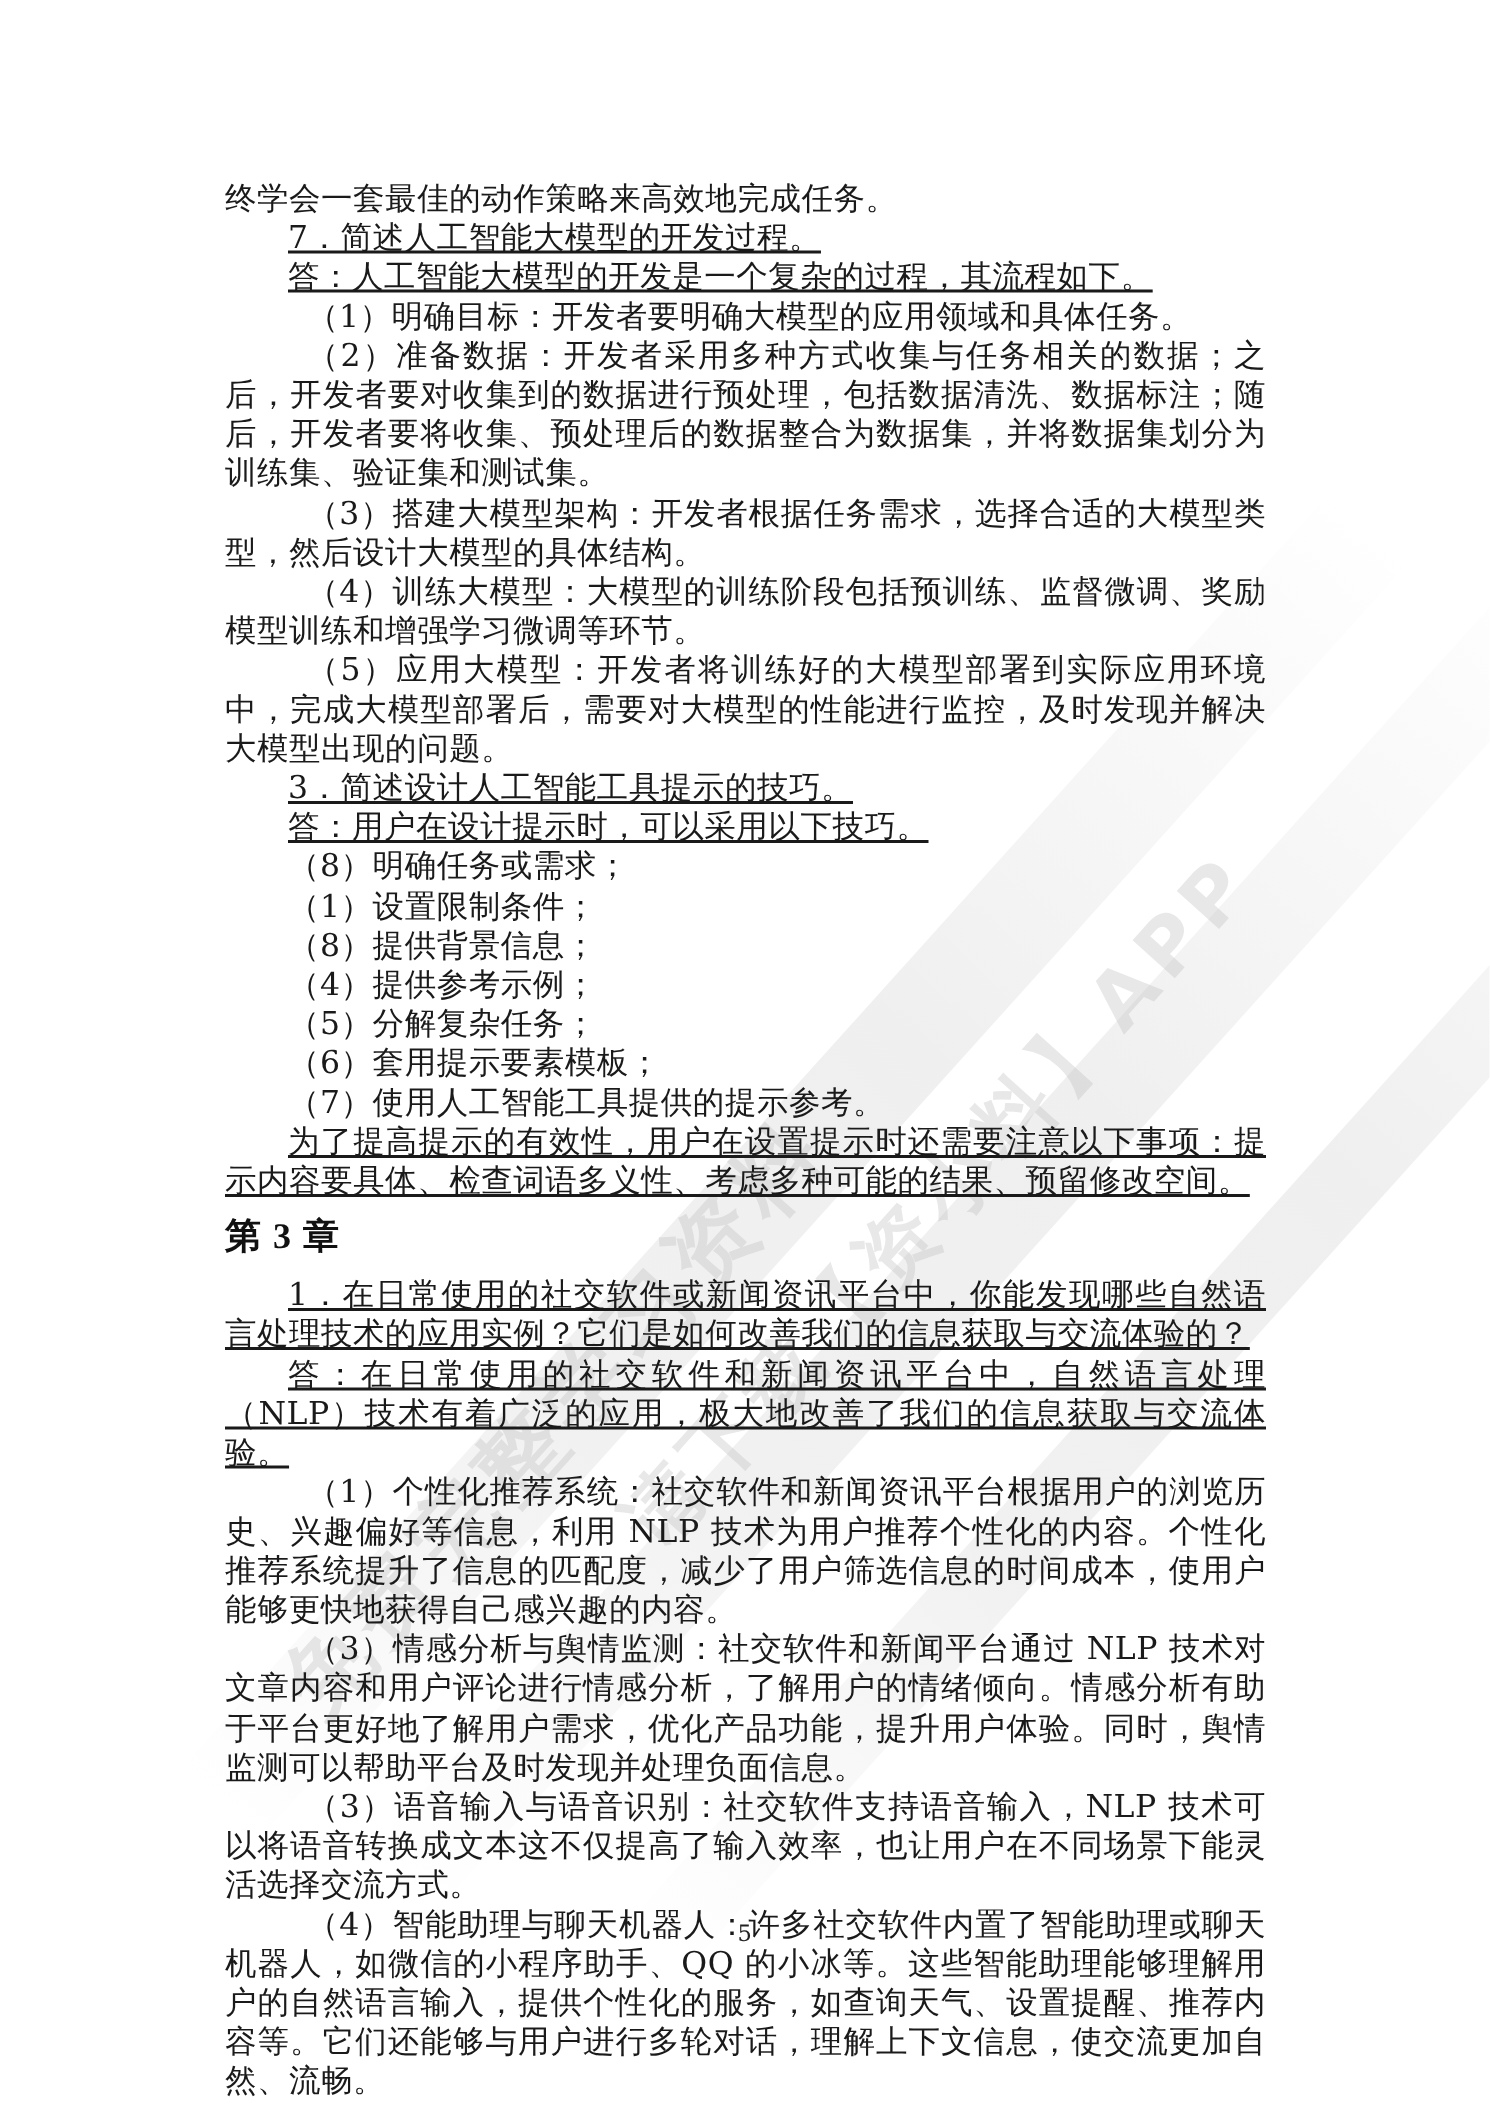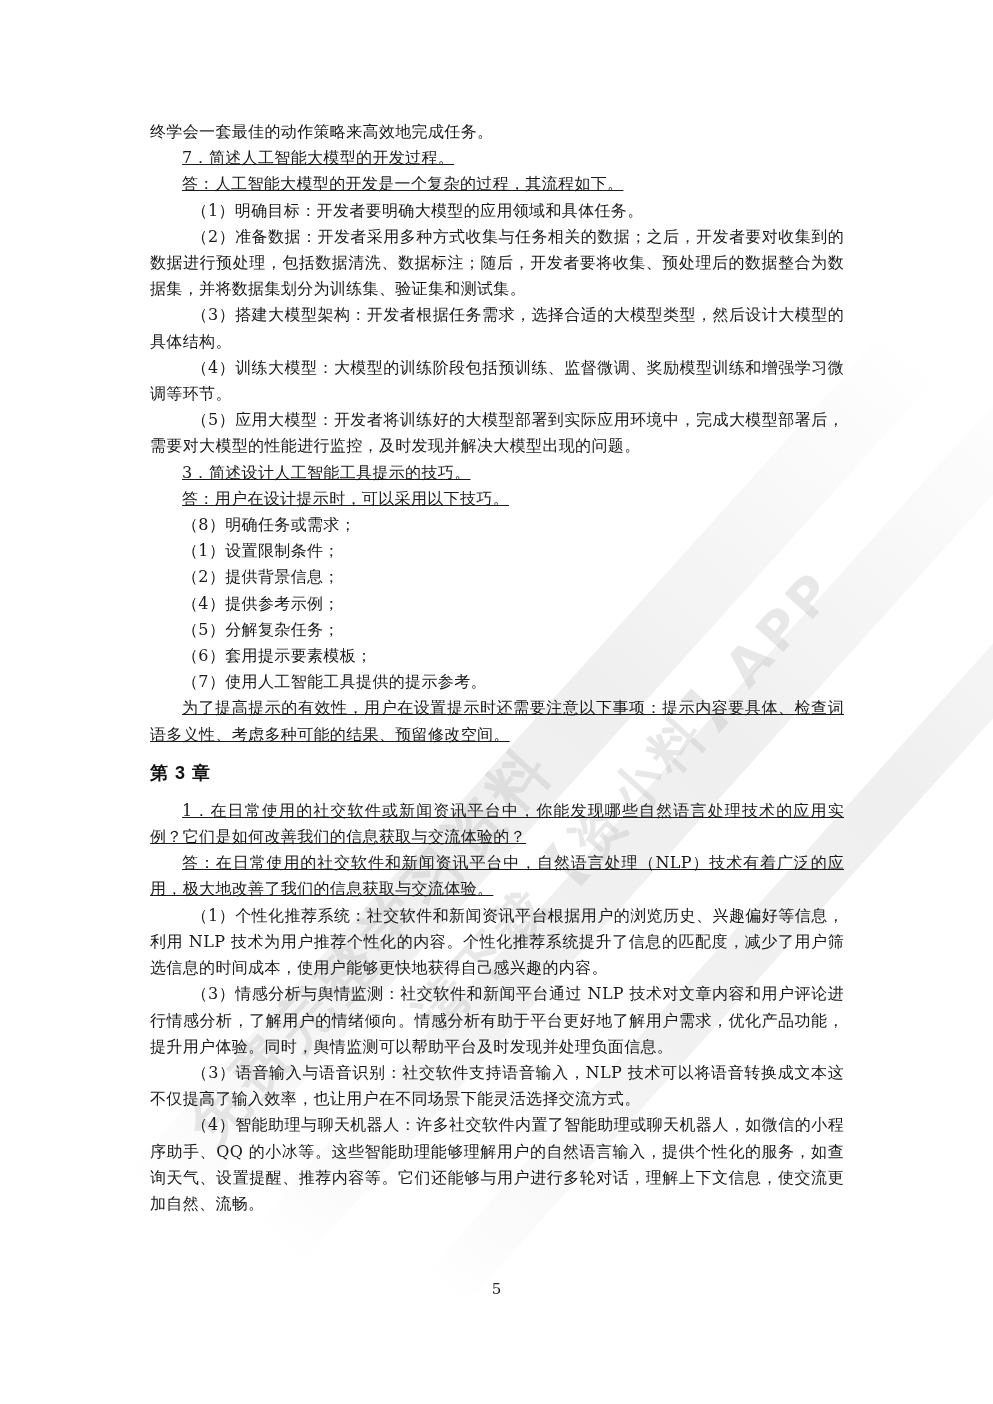--- a/index.html
+++ b/index.html
@@ -41,33 +41,33 @@
     }
     .page {
       position: absolute;
       left: 150px;
       top: 119px;
       width: 694px;
       z-index: 1;
     }
     p {
       margin: 0;
-      font-size: 16px;
+      font-size: 21px;
       line-height: 26.2px;
       text-align: justify;
       letter-spacing: 0.35px;
     }
     p.indent { text-indent: 2em; text-decoration: underline; }
     p.item { padding-left: 2em; text-indent: 0; }
     p.sub { text-indent: 2.6em; }
     h2 {
       margin: 10px 0 10px 0;
-      font-family: Liberation Sans, sans-serif;
+      font-family: Liberation Serif, serif;
       font-weight: bold;
-      font-size: 18px;
+      font-size: 24px;
       line-height: 30px;
       letter-spacing: 1px;
       color: #111;
     }
     .page-number {
       position: absolute;
       left: 0;
       width: 993px;
       top: 1280px;
       text-align: center;
@@ -93,21 +93,21 @@
   <p class="indent">答：人工智能大模型的开发是一个复杂的过程，其流程如下。</p>
   <p class="sub">（1）明确目标：开发者要明确大模型的应用领域和具体任务。</p>
   <p class="sub">（2）准备数据：开发者采用多种方式收集与任务相关的数据；之后，开发者要对收集到的数据进行预处理，包括数据清洗、数据标注；随后，开发者要将收集、预处理后的数据整合为数据集，并将数据集划分为训练集、验证集和测试集。</p>
   <p class="sub">（3）搭建大模型架构：开发者根据任务需求，选择合适的大模型类型，然后设计大模型的具体结构。</p>
   <p class="sub">（4）训练大模型：大模型的训练阶段包括预训练、监督微调、奖励模型训练和增强学习微调等环节。</p>
   <p class="sub">（5）应用大模型：开发者将训练好的大模型部署到实际应用环境中，完成大模型部署后，需要对大模型的性能进行监控，及时发现并解决大模型出现的问题。</p>
   <p class="indent">3．简述设计人工智能工具提示的技巧。</p>
   <p class="indent">答：用户在设计提示时，可以采用以下技巧。</p>
   <p class="item">（8）明确任务或需求；</p>
   <p class="item">（1）设置限制条件；</p>
-  <p class="item">（2）提供背景信息；</p>
+  <p class="item">（8）提供背景信息；</p>
   <p class="item">（4）提供参考示例；</p>
   <p class="item">（5）分解复杂任务；</p>
   <p class="item">（6）套用提示要素模板；</p>
   <p class="item">（7）使用人工智能工具提供的提示参考。</p>
   <p class="indent">为了提高提示的有效性，用户在设置提示时还需要注意以下事项：提示内容要具体、检查词语多义性、考虑多种可能的结果、预留修改空间。</p>
 
   <h2>第 3 章</h2>
 
   <p class="indent">1．在日常使用的社交软件或新闻资讯平台中，你能发现哪些自然语言处理技术的应用实例？它们是如何改善我们的信息获取与交流体验的？</p>
   <p class="indent">答：在日常使用的社交软件和新闻资讯平台中，自然语言处理（NLP）技术有着广泛的应用，极大地改善了我们的信息获取与交流体验。</p>

